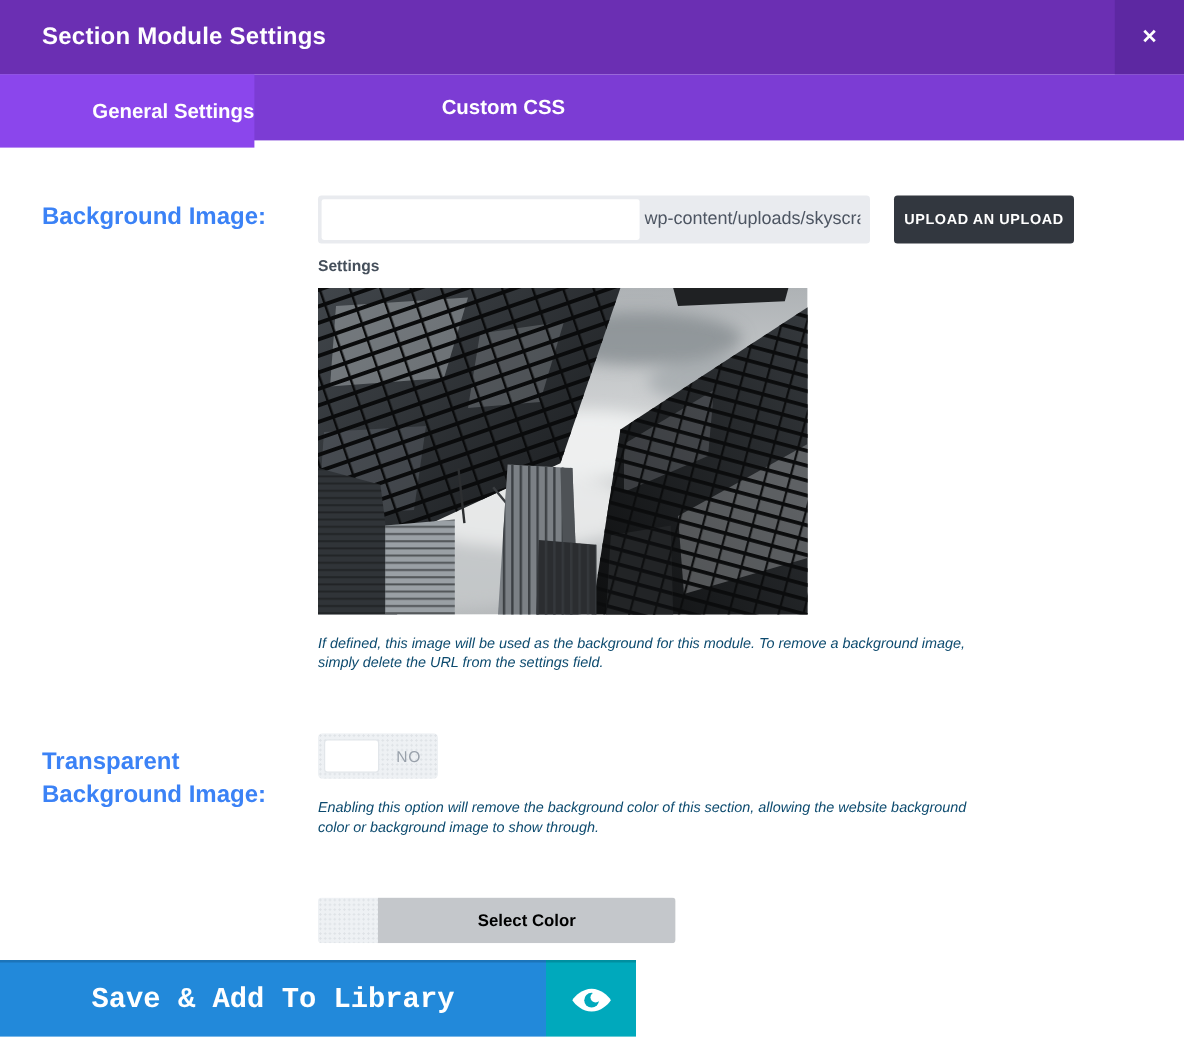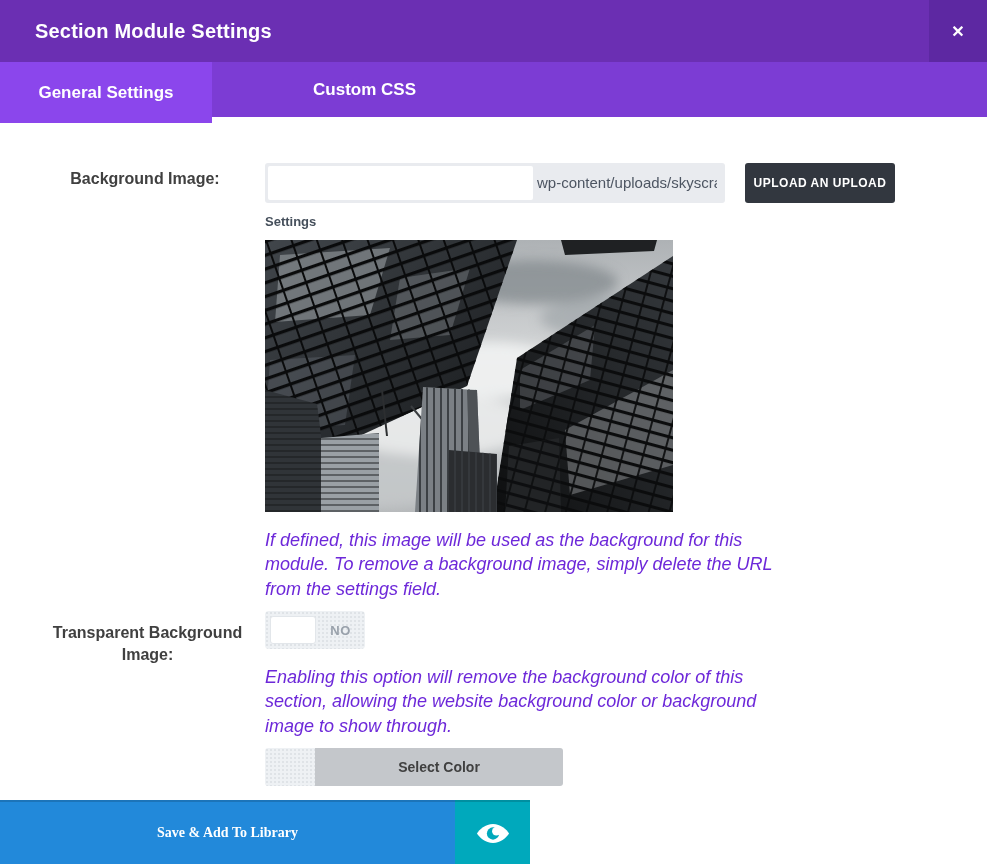--- a/index.html
+++ b/index.html
@@ -12,28 +12,28 @@
   
   .modal-header{left:0;top:0;width:987px;height:62px;background:#6b2fb3;}
   .modal-title{left:35px;top:0;height:62px;display:flex;align-items:center;
     color:#fff;font-size:20px;font-weight:600;letter-spacing:.2px;}
   .close-btn{right:0;top:0;width:58px;height:62px;background:#5d28a2;border:none;
     color:#fff;font-size:16px;font-weight:700;cursor:pointer;
     display:flex;align-items:center;justify-content:center;}
 
   
   .tab-bar{left:0;top:62px;width:987px;height:55px;background:#7c3cd4;}
-  .tab{height:55px;display:flex;align-items:center;justify-content:center;
+  .tab{height:55px;display:flex;align-items:center;justify-content:flex-end;
     color:#fff;font-size:17px;font-weight:700;cursor:pointer;}
   .tab-active{left:0;top:62px;width:212px;height:61px;background:#8b46ec;z-index:3;}
   .tab-inactive{left:212px;top:62px;width:213px;padding-left:46px;}
 
   
-  .field-label{color:#404040;font-size:16px;font-weight:700;line-height:1.35;text-align:center;}
-  .description{color:#6d28d9;font-size:18px;font-style:italic;line-height:1.35;}
+  .field-label{color:#3b82f6;font-size:20px;font-weight:700;line-height:1.35;}
+  .description{color:#0c4a6e;font-size:12px;font-style:italic;line-height:1.35;}
 
   
   .text-input{left:265px;top:163px;width:460px;height:40px;background:#e9ebef;
     border-radius:3px;cursor:text;}
   .input-highlight{left:3px;top:3px;width:265px;height:34px;background:#ffffff;
     border-radius:2px;}
   .input-text{left:272px;right:8px;top:0;height:40px;line-height:40px;
     overflow:hidden;white-space:nowrap;text-align:right;
     color:#4d5562;font-size:15px;}
   .upload-btn{left:745px;top:163px;width:150px;height:40px;background:#32373f;
@@ -44,33 +44,33 @@
 
   
   .dotted{background-color:#eef1f4;
     background-image:radial-gradient(#dfe3e7 1px,rgba(0,0,0,0) 1px);
     background-size:4px 4px;}
   .toggle{left:265px;top:611px;width:100px;height:38px;border-radius:4px;
     display:flex;align-items:center;cursor:pointer;}
   .toggle-knob{width:46px;height:28px;margin-left:5px;background:#fff;
     border:1px solid #e2e6ea;border-radius:3px;box-sizing:border-box;}
   .toggle-text{flex:1;text-align:center;color:#99a1ab;font-size:13px;
-    font-weight:700;letter-spacing:.5px;}
+    font-weight:400;letter-spacing:.5px;}
 
   
   .color-control{left:265px;top:748px;width:298px;height:38px;border-radius:3px;
     overflow:hidden;display:flex;cursor:pointer;}
   .color-swatch{width:50px;height:38px;}
-  .color-btn{flex:1;background:#c4c7cb;color:#404040;font-size:14px;font-weight:700;
+  .color-btn{flex:1;background:#c4c7cb;color:#000000;font-size:14px;font-weight:700;
     display:flex;align-items:center;justify-content:center;}
 
   
   .footer{left:0;top:800px;width:987px;height:64px;display:flex;z-index:4;}
-  .footer-btn{border:none;color:#fff;font-family:Liberation Serif, serif;
-    font-size:14px;font-weight:700;cursor:pointer;
+  .footer-btn{border:none;color:#fff;font-family:Liberation Mono, monospace;
+    font-size:24px;font-weight:700;cursor:pointer;
     border-top:2px solid rgba(0,0,0,.15);
     display:flex;align-items:center;justify-content:center;}
   .footer-blue{width:455px;background:#2289da;}
   .footer-eye{width:75px;background:#00a9bc;}
   .footer-green{flex:1;background:#00bf9c;}
 </style>
 </head>
 <body>
 
 <div class="abs modal-header">

